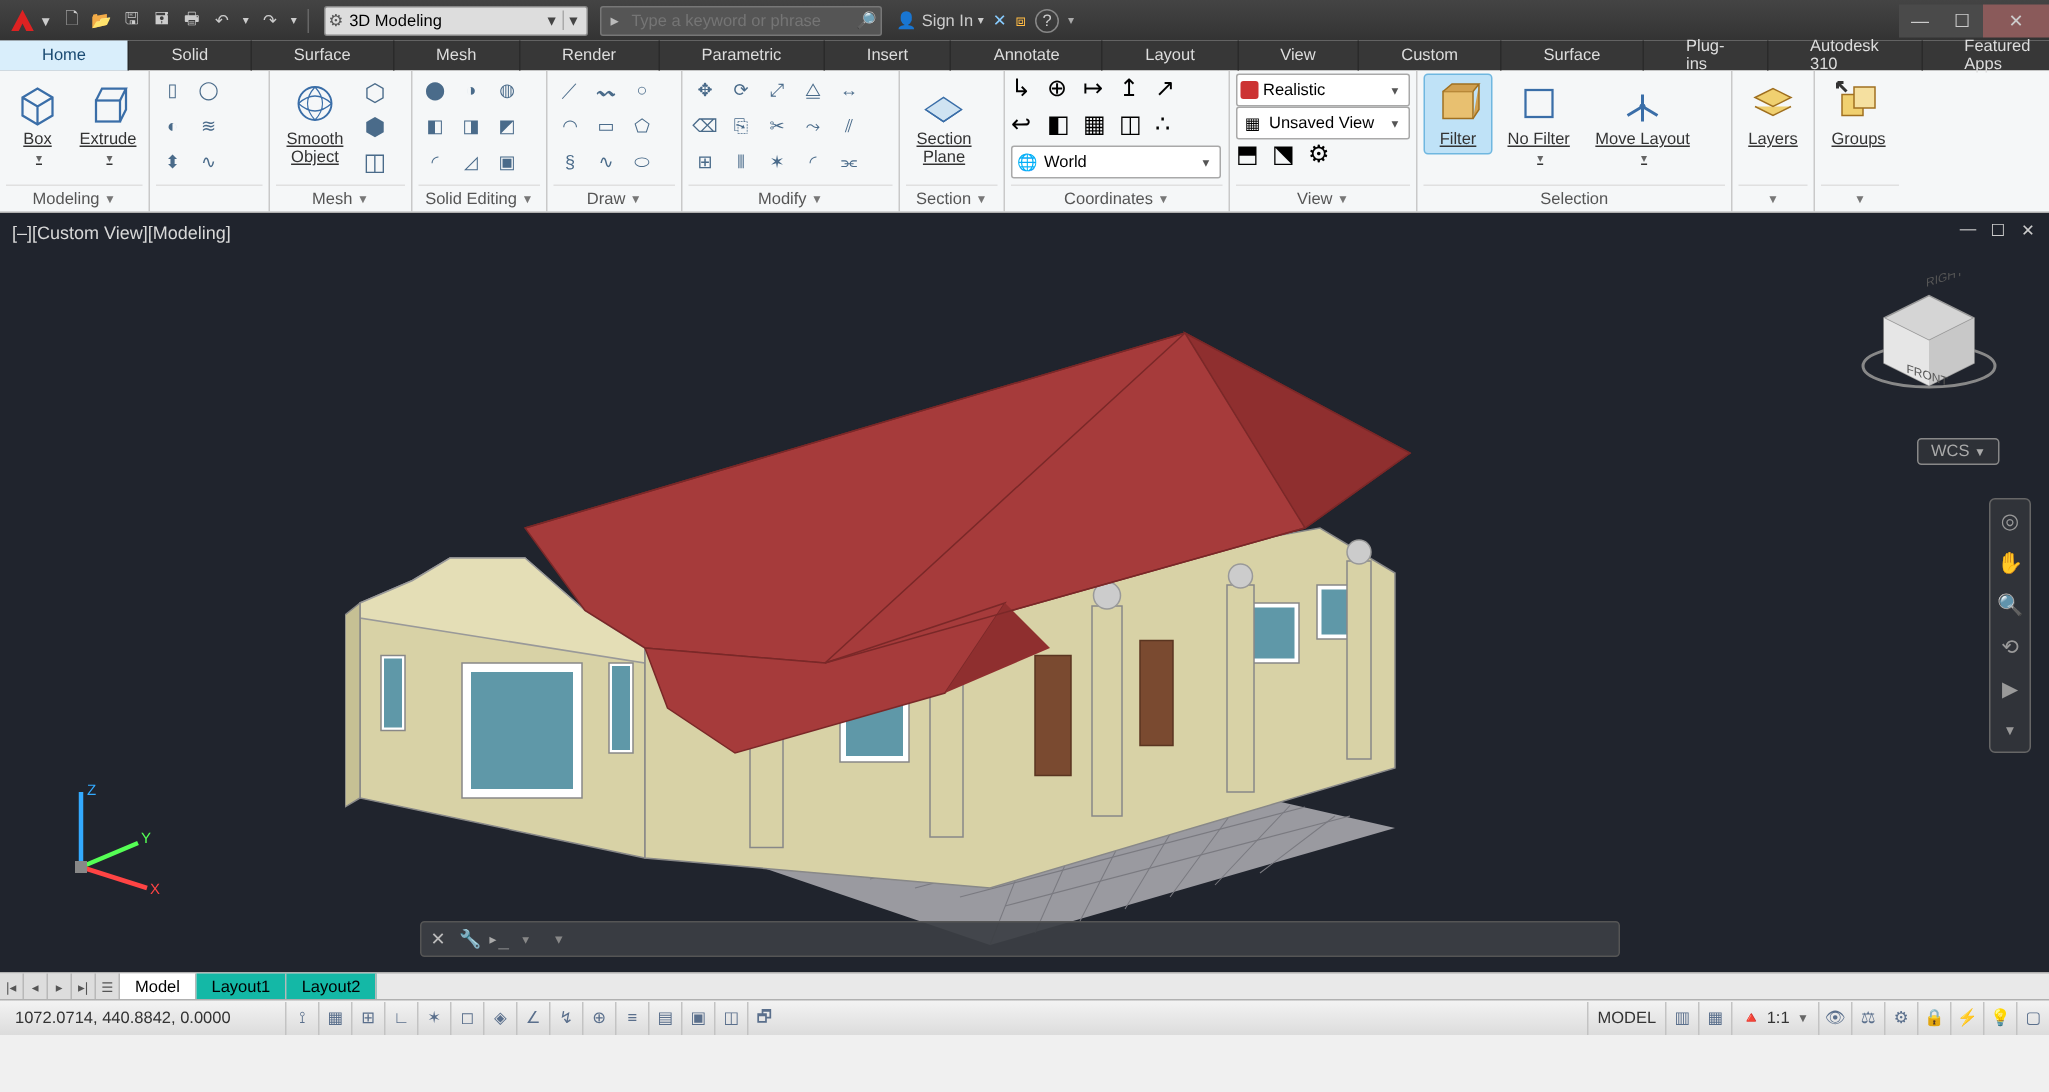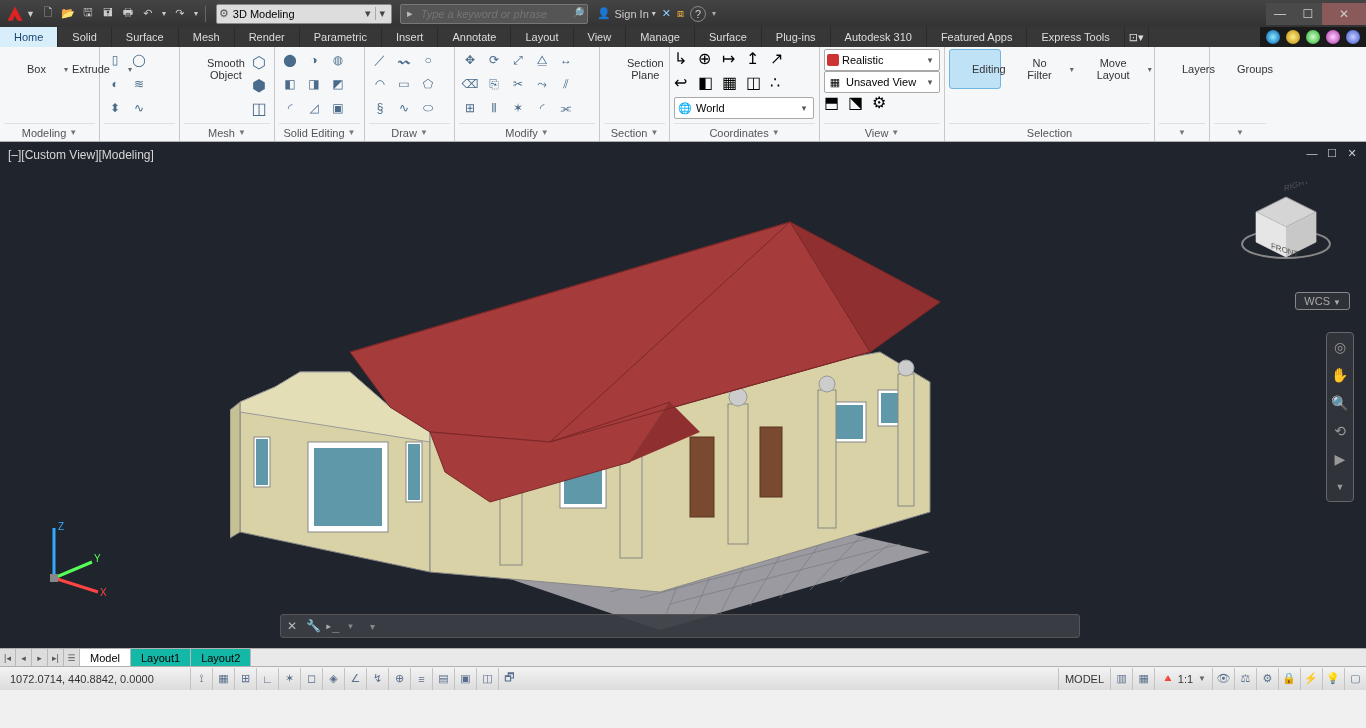--- a/index.html
+++ b/index.html
@@ -11,55 +11,55 @@
 .qat { display:flex; align-items:center; gap:2px; padding:0 4px; }
 .qat .qbtn { width:18px; height:18px; display:flex; align-items:center; justify-content:center; color:#ccc; border:1px solid transparent; border-radius:2px;}
 .qat .sep{width:1px;height:16px;background:#666;margin:0 2px;}
 .workspace-dd { display:flex; align-items:center; height:20px; background:#ddd; border:1px solid #888; border-radius:2px; padding:0 2px; margin:0 4px; font-size:11px; color:#222;}
 .workspace-dd .gear{margin-right:2px;color:#555;}
 .workspace-dd input{border:none;background:transparent;width:130px;font-size:11px;padding:0 2px;}
 .workspace-dd .dd{width:14px;text-align:center;color:#444;}
 .titlecenter{flex:1;text-align:center;font-size:13px;color:#eee;}
 .searchbox{display:flex;align-items:center;height:20px;background:#555;border:1px solid #777;border-radius:2px;margin:0 4px;}
 .searchbox .sicon{width:18px;text-align:center;color:#bbb;}
-.searchbox input{background:transparent;border:none;color:#ccc;font-size:11px;font-style:italic;width:150px;padding:2px;}
+.searchbox input{background:transparent;border:none;color:#ccc;font-size:11px;width:150px;padding:2px;}
 .tb-right{display:flex;align-items:center;gap:6px;padding:0 6px;}
 .tb-right .tbtn{color:#ccc;font-size:11px;display:flex;align-items:center;gap:3px;}
 .winbtns{display:flex;margin-left:auto;}
 .winbtns .wb{width:28px;height:22px;display:flex;align-items:center;justify-content:center;color:#ccc;font-size:12px;background:#4a4a4a;}
 .winbtns .wb.close{background:#8a5a5a;width:44px;}
 
 .menubar{height:20px;background:#373737;display:flex;align-items:stretch;}
-.menubar .mtab{padding:0 14px;font-size:11px;color:#ddd;display:flex;align-items:center;cursor:default;border-right:1px solid #2a2a2a;position:relative;}
+.menubar .mtab{padding:0 28px;font-size:11px;color:#ddd;display:flex;align-items:center;cursor:default;border-right:1px solid #2a2a2a;position:relative;}
 .menubar .mtab.active{background:#d9eefb;color:#1a4a72;}
 .menubar .mtab.arrow{padding:0 6px;width:24px;justify-content:center;}
 .menubar .rightcorner{margin-left:auto;display:flex;align-items:center;background:#1a1a1a;padding:0 6px;gap:6px;}
 .menubar .rightcorner .orb{width:14px;height:14px;border-radius:50%;}
 
 .ribbon{height:95px;background:#f5f7f8;border-bottom:1px solid #b0b0b0;display:flex;align-items:stretch;}
 .panel{border-right:1px solid #c9c9c9;display:flex;flex-direction:column;padding:2px 4px 0;position:relative;}
 .panel .pbody{flex:1;display:flex;align-items:flex-start;gap:3px;}
 .panel .ptitle{height:18px;font-size:11px;color:#555;display:flex;align-items:center;justify-content:center;gap:3px;border-top:1px solid #e0e0e0;}
 .panel .ptitle .dd{font-size:8px;color:#777;}
-.bigbtn{display:flex;flex-direction:row;align-items:center;justify-content:flex-start;padding:3px 6px;font-size:11px;color:#333;min-width:42px;text-align:center;gap:16px;border:1px solid transparent;border-radius:3px;}
+.bigbtn{display:flex;flex-direction:column;align-items:center;justify-content:flex-start;padding:3px 6px;font-size:11px;color:#333;min-width:42px;text-align:center;gap:2px;border:1px solid transparent;border-radius:3px;text-decoration:underline;}
 .bigbtn.active{background:#bfe2f7;border-color:#6fb7e0;}
 .bigbtn .icn{width:32px;height:32px;display:flex;align-items:center;justify-content:center;}
 .grid3{display:grid;grid-template-columns:repeat(3,22px);grid-auto-rows:22px;gap:2px;}
 .grid3 .g{border:1px solid transparent;display:flex;align-items:center;justify-content:center;font-size:12px;color:#4a6b8a;border-radius:2px;}
 .row3{display:flex;flex-direction:column;gap:1px;}
 .combo{height:22px;border:1px solid #a9a9a9;background:#fff;display:flex;align-items:center;font-size:11px;padding:0 2px;border-radius:2px;}
 .combo .cicn{width:16px;height:16px;margin-right:3px;display:flex;align-items:center;justify-content:center;}
 .combo .dd{width:14px;text-align:center;color:#555;font-size:9px;}
 
 .viewport{position:relative;height:506px;background:#20242d;overflow:hidden;}
 .vp-topleft{position:absolute;top:6px;left:8px;color:#d8d8d8;font-size:12px;}
 .vp-topright{position:absolute;top:4px;right:6px;display:flex;gap:4px;}
 .vp-topright .vb{width:16px;height:14px;color:#ccc;font-size:11px;display:flex;align-items:center;justify-content:center;}
 .viewcube{position:absolute;top:40px;right:30px;}
-.wcsbadge{position:absolute;top:150px;right:16px;border:1px solid #888;border-radius:3px;padding:2px 8px;color:#aaa;font-size:11px;background:rgba(80,80,80,.3);}
+.wcsbadge{position:absolute;top:150px;right:33px;border:1px solid #888;border-radius:3px;padding:2px 8px;color:#aaa;font-size:11px;background:rgba(80,80,80,.3);}
 .navbar{position:absolute;top:190px;right:12px;width:28px;background:rgba(80,80,80,.35);border:1px solid #666;border-radius:4px;display:flex;flex-direction:column;align-items:center;padding:4px 0;gap:8px;}
 .navbar .nb{width:20px;height:20px;color:#999;display:flex;align-items:center;justify-content:center;font-size:14px;}
 .ucs{position:absolute;bottom:50px;left:34px;}
 
 .house{position:absolute;left:230px;top:70px;}
 
 .cmdline{position:absolute;bottom:10px;left:280px;width:800px;height:24px;background:rgba(60,63,68,.92);border:1px solid #555;border-radius:3px;display:flex;align-items:center;font-size:12px;}
 .cmdline .cx{width:22px;color:#bbb;text-align:center;}
 .cmdline .cprompt{color:#aaa;font-family:Consolas,monospace;}
 .cmdline input{flex:1;background:transparent;border:none;color:#888;font-style:italic;font-family:Consolas,monospace;font-size:12px;padding:0 6px;}
@@ -131,21 +131,21 @@
   <div class="mtab active">Home</div>
   <div class="mtab">Solid</div>
   <div class="mtab">Surface</div>
   <div class="mtab">Mesh</div>
   <div class="mtab">Render</div>
   <div class="mtab">Parametric</div>
   <div class="mtab">Insert</div>
   <div class="mtab">Annotate</div>
   <div class="mtab">Layout</div>
   <div class="mtab">View</div>
-  <div class="mtab">Manage</div>
+  <div class="mtab">Custom</div>
   <div class="mtab">Surface</div>
   <div class="mtab">Plug-ins</div>
   <div class="mtab">Autodesk 310</div>
   <div class="mtab">Featured Apps</div>
   <div class="mtab">Express Tools</div>
   <div class="mtab arrow">⊡▾</div>
   <div class="rightcorner">
     <span class="orb" style="background:radial-gradient(#8ef,#05a)"></span>
     <span class="orb" style="background:radial-gradient(#fe8,#b80)"></span>
     <span class="orb" style="background:radial-gradient(#cfc,#2a2)"></span>
@@ -365,21 +365,21 @@
 
   <div class="panel" style="width:210px">
     <div class="pbody">
       <div class="bigbtn active">
         <div class="icn">
             <svg viewBox="0 0 32 32">
               <rect x="6" y="8" width="20" height="18" fill="#e8c070" stroke="#a07020"></rect>
               <path d="M6 8 L12 3 L30 3 L26 8 M30 3 L30 20 L26 26" fill="#d0a050" stroke="#a07020"></path>
             </svg>
           </div>
-        <span>Editing</span>
+        <span>Filter</span>
       </div>
       <div class="bigbtn">
         <div class="icn">
             <svg viewBox="0 0 32 32">
               <rect x="7" y="7" width="18" height="18" fill="none" stroke="#3a6ea8" stroke-width="1.5"></rect>
             </svg>
           </div>
         <span>No Filter</span>
           <span class="tri">▾</span>
       </div>

